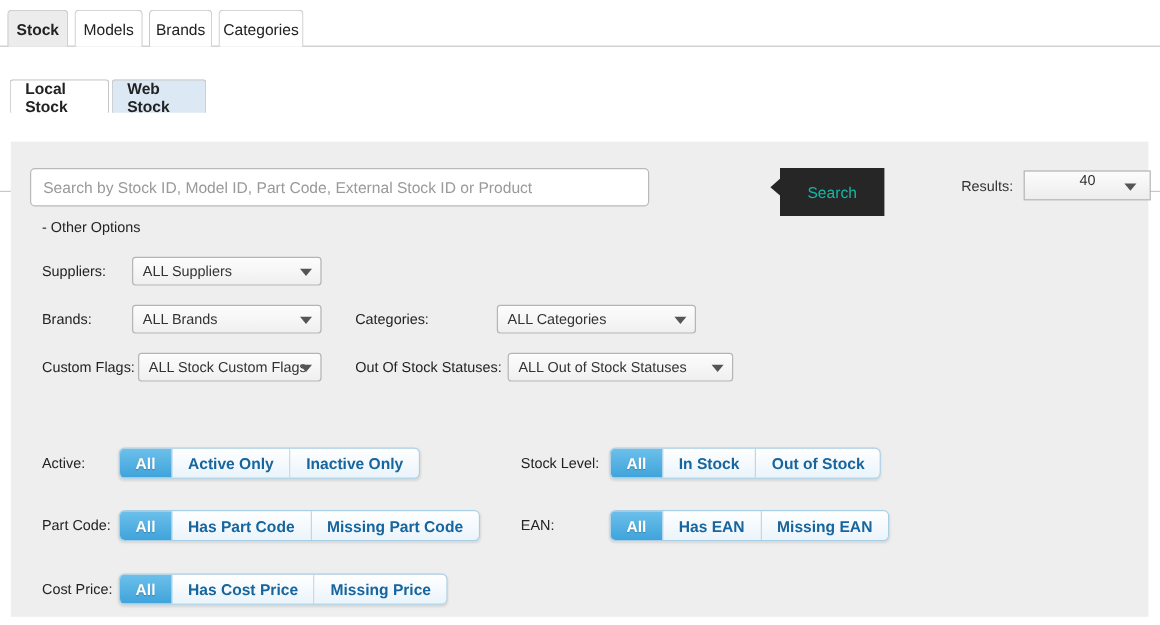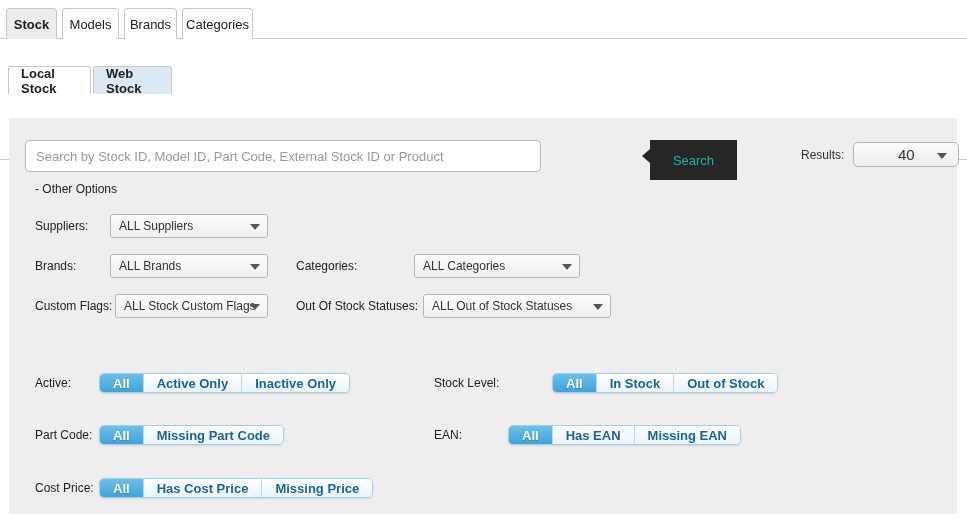--- a/index.html
+++ b/index.html
@@ -165,27 +165,26 @@
   .results-label {
     font-size: 12px;
     color: #333;
     margin-right: 9px;
   }
   .results-sel {
     width: 106px;
     height: 25px;
     box-sizing: border-box;
     border: 1px solid #b5b5b5;
-    border-radius: 5px;
+    border-radius: 0;
     background: linear-gradient(to bottom, #fcfcfc 0%, #ededed 100%);
     position: relative;
     display: flex;
-    align-items: center;
     justify-content: center;
-    font-size: 15px;
+    font-size: 12px;
     color: #333;
     cursor: pointer;
   }
   .results-sel .caret {
     position: absolute;
     right: 11px;
     top: 10px;
   }
 
   .other-options {
@@ -250,21 +249,21 @@
     white-space: nowrap;
   }
   .tg-group {
     display: flex;
     border: 1px solid #a9cfe6;
     border-radius: 5px;
     overflow: hidden;
     box-shadow: 0 1px 2px rgba(0,0,0,0.10);
   }
   .tg-btn {
-    height: 18px;
+    height: 24px;
     display: flex;
     align-items: center;
     justify-content: center;
     padding: 0 13px;
     font-size: 13px;
     font-weight: bold;
     color: #17659e;
     background: linear-gradient(to bottom, #ffffff 0%, #eaf4fb 100%);
     border-right: 1px solid #bcd9ec;
     cursor: pointer;
@@ -374,21 +373,21 @@
         </div>
       <div class="tg-btn">
           <span>Active Only</span>
         </div>
       <div class="tg-btn">
           <span>Inactive Only</span>
         </div>
     </div>
   </div>
 
-  <div class="tg" style="left:425px; top:219px;gap:44px;">
+  <div class="tg" style="left:425px; top:219px;">
     <span class="tg-label" style="width:74px;">Stock Level:</span>
     <div class="tg-group">
       <div class="tg-btn on">
           <span>All</span>
         </div>
       <div class="tg-btn">
           <span>In Stock</span>
         </div>
       <div class="tg-btn">
           <span>Out of Stock</span>
@@ -396,20 +395,23 @@
     </div>
   </div>
 
   <div class="tg" style="left:26px; top:271px;">
     <span class="tg-label" style="width:64px;">Part Code:</span>
     <div class="tg-group">
       <div class="tg-btn on">
           <span>All</span>
         </div>
       <div class="tg-btn">
+          <span>Has Part Code</span>
+        </div>
+      <div class="tg-btn">
           <span>Missing Part Code</span>
         </div>
     </div>
   </div>
 
   <div class="tg" style="left:425px; top:271px;">
     <span class="tg-label" style="width:74px;">EAN:</span>
     <div class="tg-group">
       <div class="tg-btn on">
           <span>All</span>

